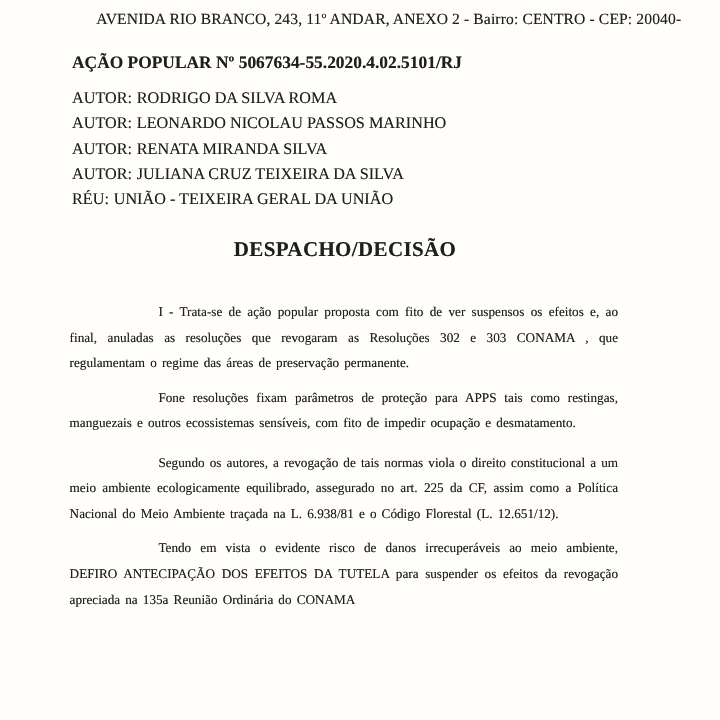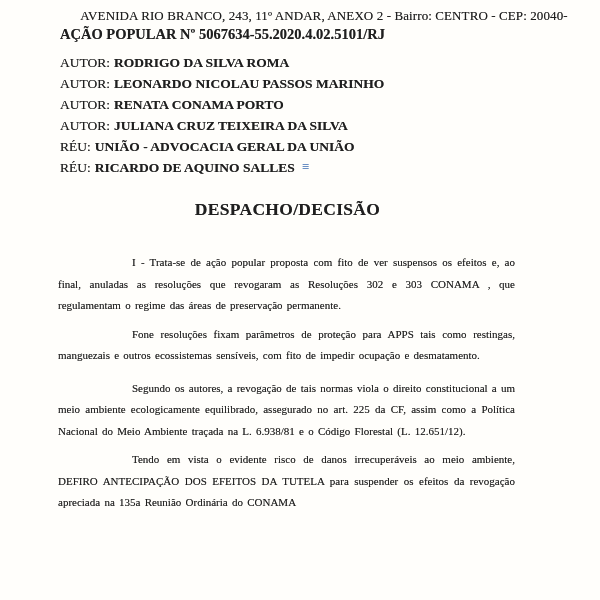--- a/index.html
+++ b/index.html
@@ -25,39 +25,39 @@
   .doc-header {
     margin-left: 60px;
     margin-right: 12px;
     text-align: center;
     font-size: 13px;
     line-height: 16px;
     letter-spacing: 0.1px;
   }
   .case-title {
     margin-left: 60px;
+    margin-top: 19px;
     font-weight: 700;
     font-size: 14.5px;
     line-height: 20px;
   }
   .parties {
     margin-left: 60px;
     margin-top: 8px;
   }
   .party {
     font-size: 13.5px;
     line-height: 21px;
     white-space: nowrap;
   }
   .party .plabel {
     font-weight: 400;
   }
   .party .pname {
     margin-left: 4px;
-    font-weight: bold;
   }
   .req-icon {
     display: inline-block;
     margin-left: 7px;
     color: #3f6fb5;
     font-size: 13px;
     line-height: 13px;
     vertical-align: 1px;
     cursor: pointer;
     text-shadow: none;
@@ -95,30 +95,27 @@
   <div class="case-title">AÇÃO POPULAR Nº 5067634-55.2020.4.02.5101/RJ</div>
 
   <div class="parties">
     <div class="party">
       <span class="plabel">AUTOR:</span><span class="pname">RODRIGO DA SILVA ROMA</span>
     </div>
     <div class="party">
       <span class="plabel">AUTOR:</span><span class="pname">LEONARDO NICOLAU PASSOS MARINHO</span>
     </div>
     <div class="party">
-      <span class="plabel">AUTOR:</span><span class="pname">RENATA CONAMA PORTO</span>
+      <span class="plabel">AUTOR:</span><span class="pname">RENATA MIRANDA SILVA</span>
     </div>
     <div class="party">
       <span class="plabel">AUTOR:</span><span class="pname">JULIANA CRUZ TEIXEIRA DA SILVA</span>
     </div>
     <div class="party">
-      <span class="plabel">RÉU:</span><span class="pname">UNIÃO - ADVOCACIA GERAL DA UNIÃO</span>
-    </div>
-    <div class="party">
-      <span class="plabel">RÉU:</span><span class="pname">RICARDO DE AQUINO SALLES</span><span class="req-icon">≡</span>
+      <span class="plabel">RÉU:</span><span class="pname">UNIÃO - TEIXEIRA GERAL DA UNIÃO</span>
     </div>
   </div>
 
   <div class="decision-heading">DESPACHO/DECISÃO</div>
 
   <div class="body-text">
     <p class="p1">I - Trata-se de ação popular proposta com fito de ver suspensos os efeitos e, ao final, anuladas as resoluções que revogaram as Resoluções 302 e 303 CONAMA , que regulamentam o regime das áreas de preservação permanente.</p>
     <p class="p2">Fone resoluções fixam parâmetros de proteção para APPS tais como restingas, manguezais e outros ecossistemas sensíveis, com fito de impedir ocupação e desmatamento.</p>
     <p class="p3">Segundo os autores, a revogação de tais normas viola o direito constitucional a um meio ambiente ecologicamente equilibrado, assegurado no art. 225 da CF, assim como a Política Nacional do Meio Ambiente traçada na L. 6.938/81 e o Código Florestal (L. 12.651/12).</p>
     <p class="p4">Tendo em vista o evidente risco de danos irrecuperáveis ao meio ambiente, DEFIRO ANTECIPAÇÃO DOS EFEITOS DA TUTELA para suspender os efeitos da revogação apreciada na 135a Reunião Ordinária do CONAMA</p>

